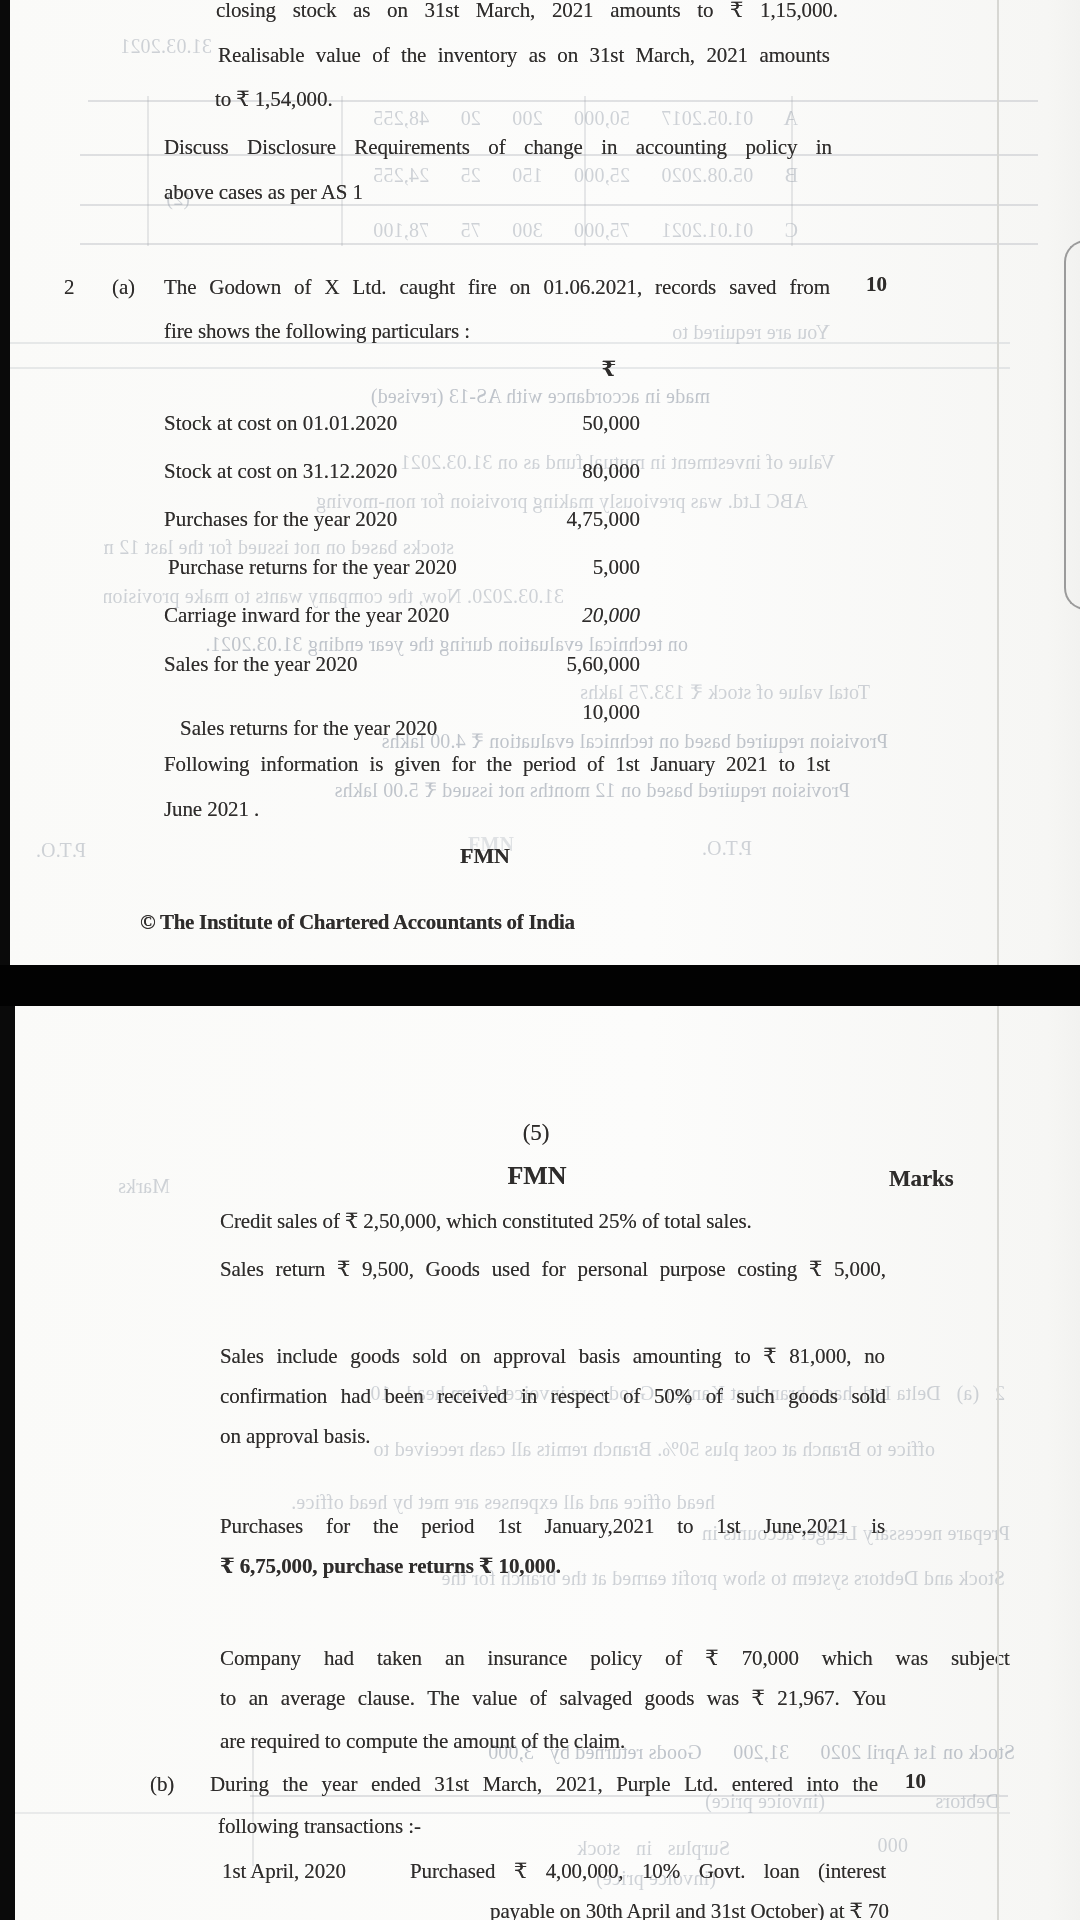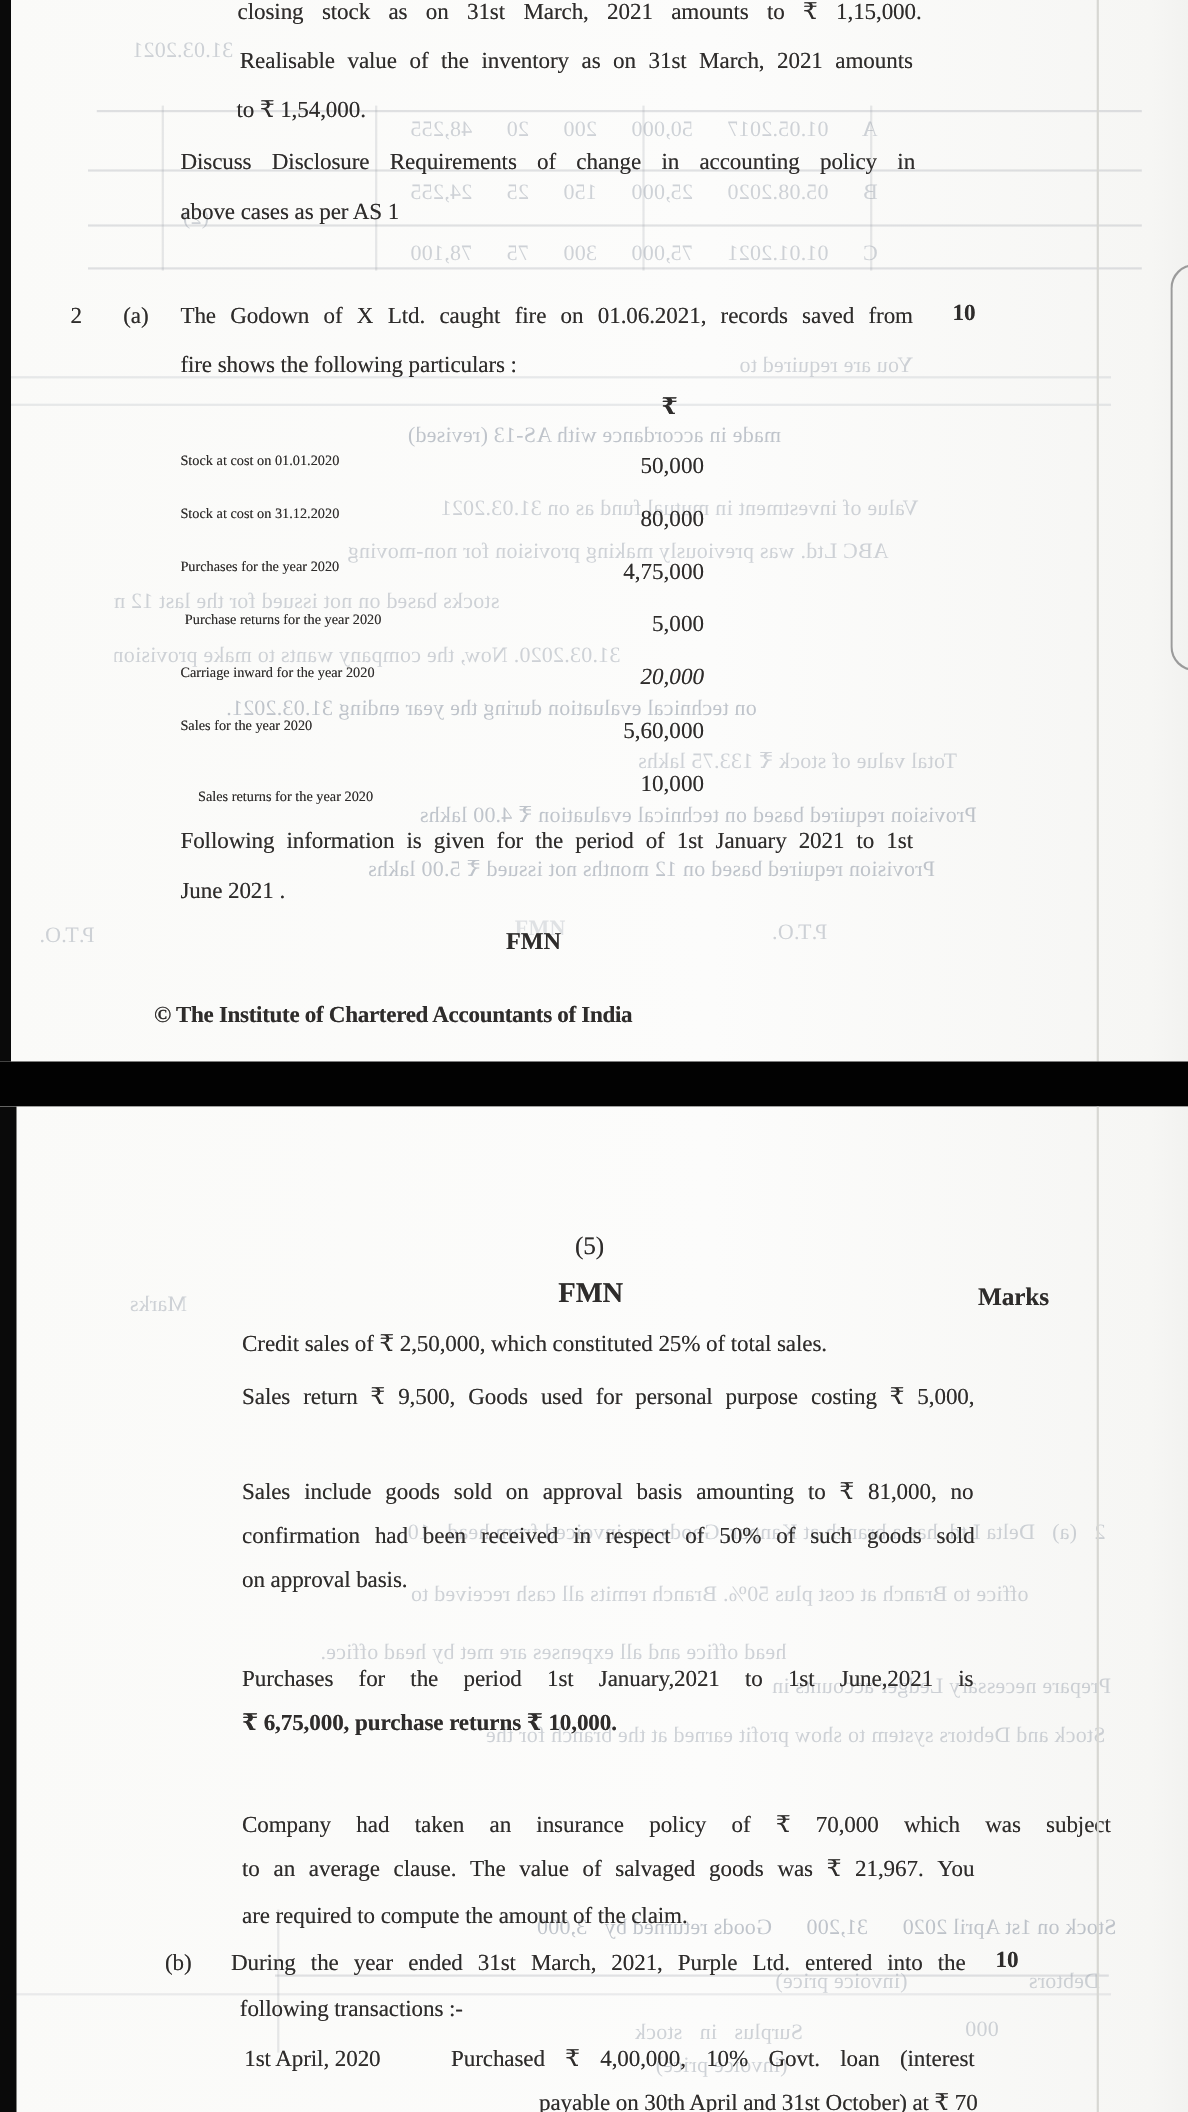--- a/index.html
+++ b/index.html
@@ -19,21 +19,21 @@
   .ctr{text-align:center;}
   .g{position:absolute;font-size:20px;line-height:24px;color:#98a0ac;opacity:.45;
      transform:scaleX(-1);white-space:pre;overflow:hidden;letter-spacing:.2px;}
   .gn{transform:none;opacity:.28;}
   .gstrong{opacity:.6;}
   .ghl{position:absolute;height:2px;background:rgba(150,156,166,.28);}
   .gvl{position:absolute;width:2px;background:rgba(150,156,166,.22);}
   .rupee-head{font-size:22px;font-weight:bold;}
   .thumb{position:absolute;left:1064px;top:240px;width:30px;height:366px;
          border:2px solid #9b9b9b;border-right:none;border-radius:22px 0 0 22px;background:transparent;}
-  .table-label{position:absolute;font-size:13px;color:#2e2c2b;white-space:pre;text-shadow:0 0 .6px rgba(45,42,40,.55);}
+  .table-label{position:absolute;font-size:21px;color:#2e2c2b;white-space:pre;text-shadow:0 0 .6px rgba(45,42,40,.55);}
   .table-value{position:absolute;font-size:21px;color:#2e2c2b;text-align:right;white-space:pre;text-shadow:0 0 .6px rgba(45,42,40,.55);}
 </style>
 </head>
 <body>
 
 <div class="canvas">
 
   <div class="page" id="page1">
 
     <div class="g" style="left:122px;top:34px;width:90px;">31.03.2021</div>

